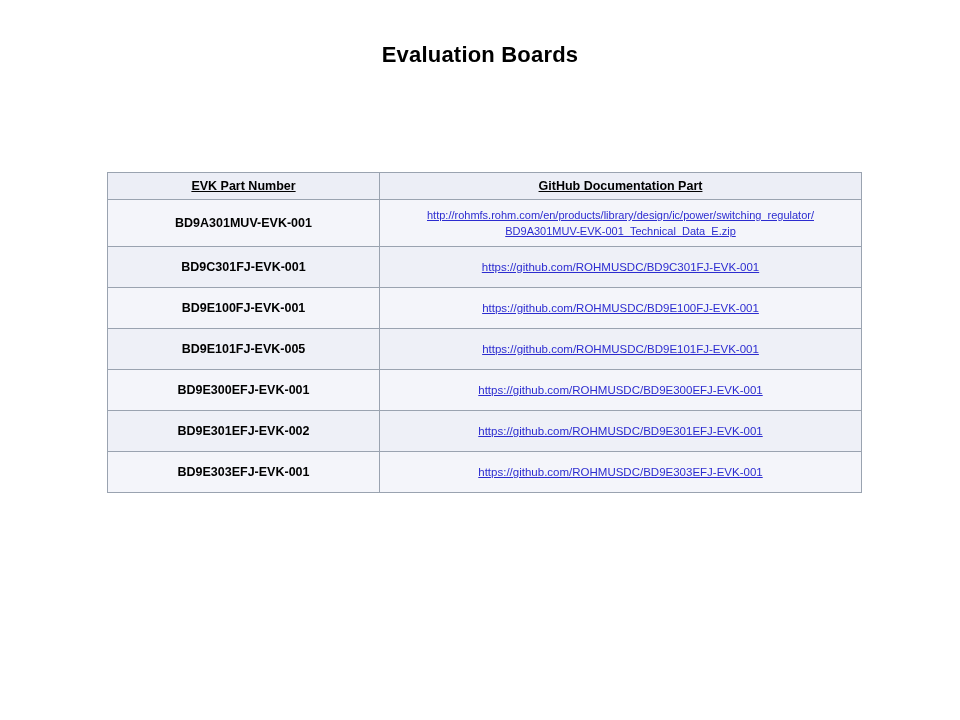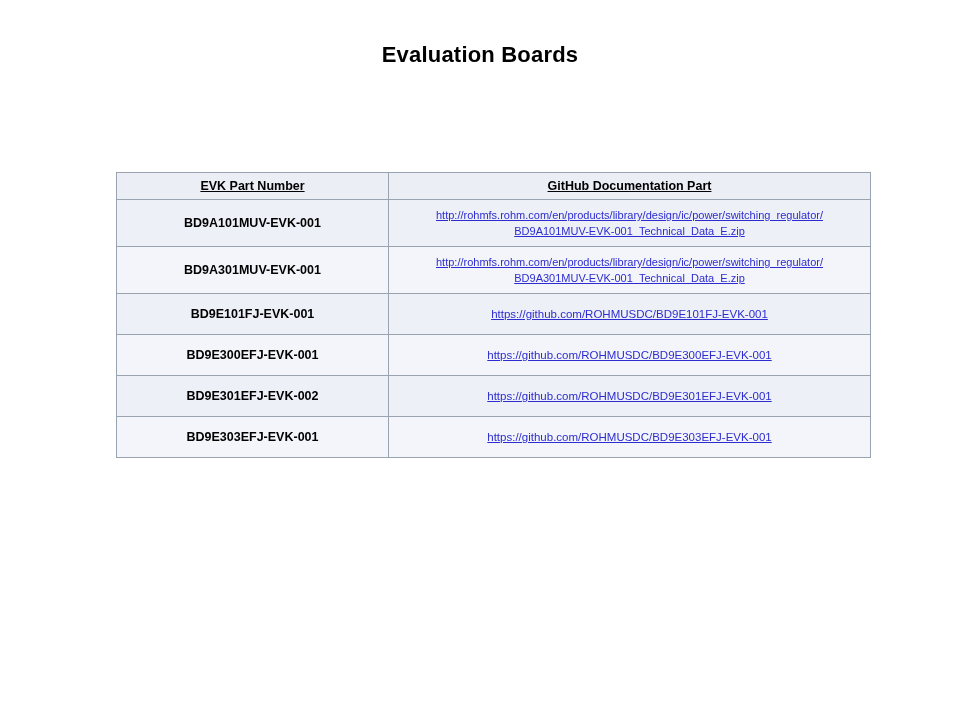--- a/index.html
+++ b/index.html
@@ -27,21 +27,21 @@
     width: 960px;
     text-align: center;
     font-size: 22px;
     font-weight: bold;
     letter-spacing: 0.2px;
     color: #000000;
   }
   .table-wrap {
     position: absolute;
     top: 172px;
-    left: 116px;
+    left: 107px;
     width: 754px;
   }
   table.evk {
     border-collapse: collapse;
     width: 754px;
     table-layout: fixed;
   }
   table.evk td, table.evk th {
     border: 1px solid #9aa3b0;
     padding: 0;
@@ -110,38 +110,44 @@
           <th>
             <span class="hdr">EVK Part Number</span>
           </th>
           <th>
             <span class="hdr">GitHub Documentation Part</span>
           </th>
         </tr>
       </thead>
       <tbody>
 
-        <tr class="h-tall">
-          <td class="part">BD9A101MUV-EVK-001</td>
-          <td class="link tall">
-            <a href="#"><span>http://rohmfs.rohm.com/en/products/library/design/ic/power/switching_regulator/</span><br><span>BD9A101MUV-EVK-001_Technical_Data_E.zip</span></a>
-          </td>
-        </tr>
 
         <tr class="h-tall alt">
           <td class="part">BD9A301MUV-EVK-001</td>
           <td class="link tall">
             <a href="#"><span>http://rohmfs.rohm.com/en/products/library/design/ic/power/switching_regulator/</span><br><span>BD9A301MUV-EVK-001_Technical_Data_E.zip</span></a>
           </td>
         </tr>
 
+        <tr class="h-norm">
+          <td class="part">BD9C301FJ-EVK-001</td>
+          <td class="link">
+            <a href="#">https://github.com/ROHMUSDC/BD9C301FJ-EVK-001</a>
+          </td>
+        </tr>
 
+        <tr class="h-norm alt">
+          <td class="part">BD9E100FJ-EVK-001</td>
+          <td class="link">
+            <a href="#">https://github.com/ROHMUSDC/BD9E100FJ-EVK-001</a>
+          </td>
+        </tr>
 
         <tr class="h-norm">
-          <td class="part">BD9E101FJ-EVK-001</td>
+          <td class="part">BD9E101FJ-EVK-005</td>
           <td class="link">
             <a href="#">https://github.com/ROHMUSDC/BD9E101FJ-EVK-001</a>
           </td>
         </tr>
 
         <tr class="h-norm alt">
           <td class="part">BD9E300EFJ-EVK-001</td>
           <td class="link">
             <a href="#">https://github.com/ROHMUSDC/BD9E300EFJ-EVK-001</a>
           </td>

